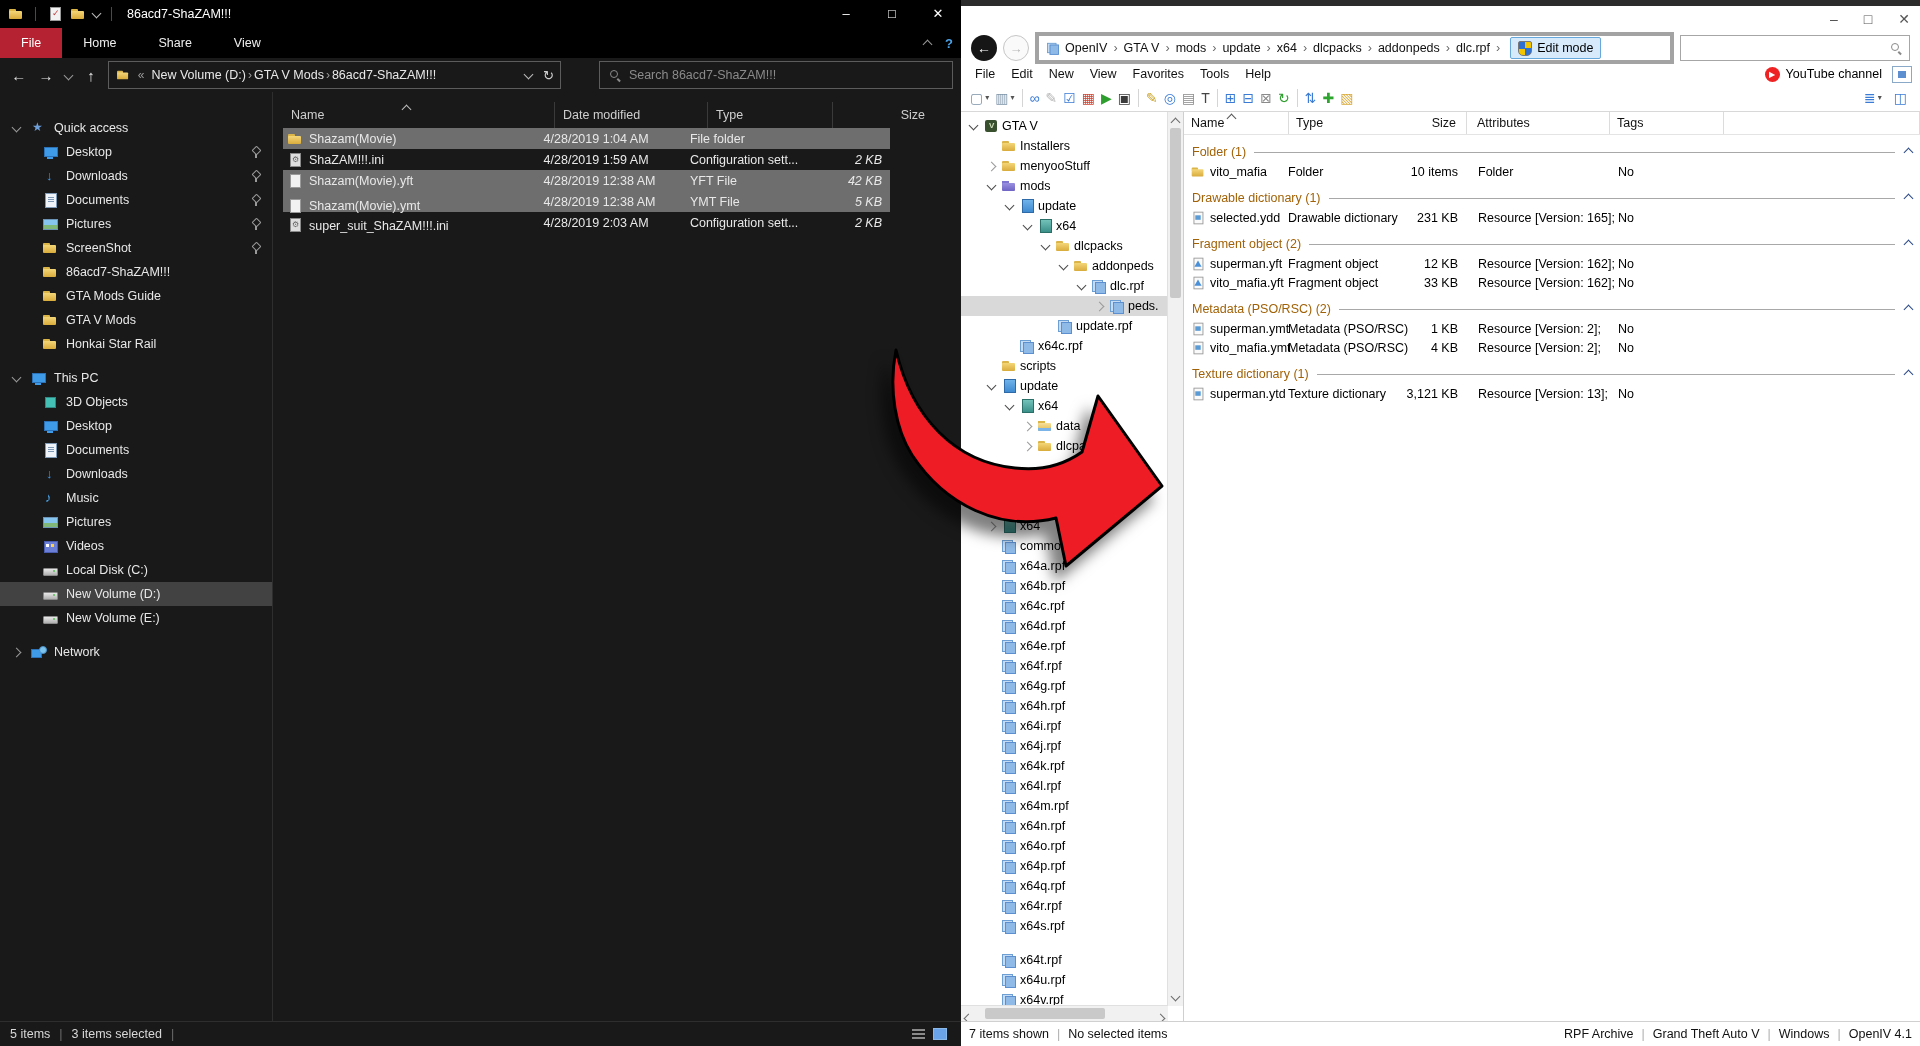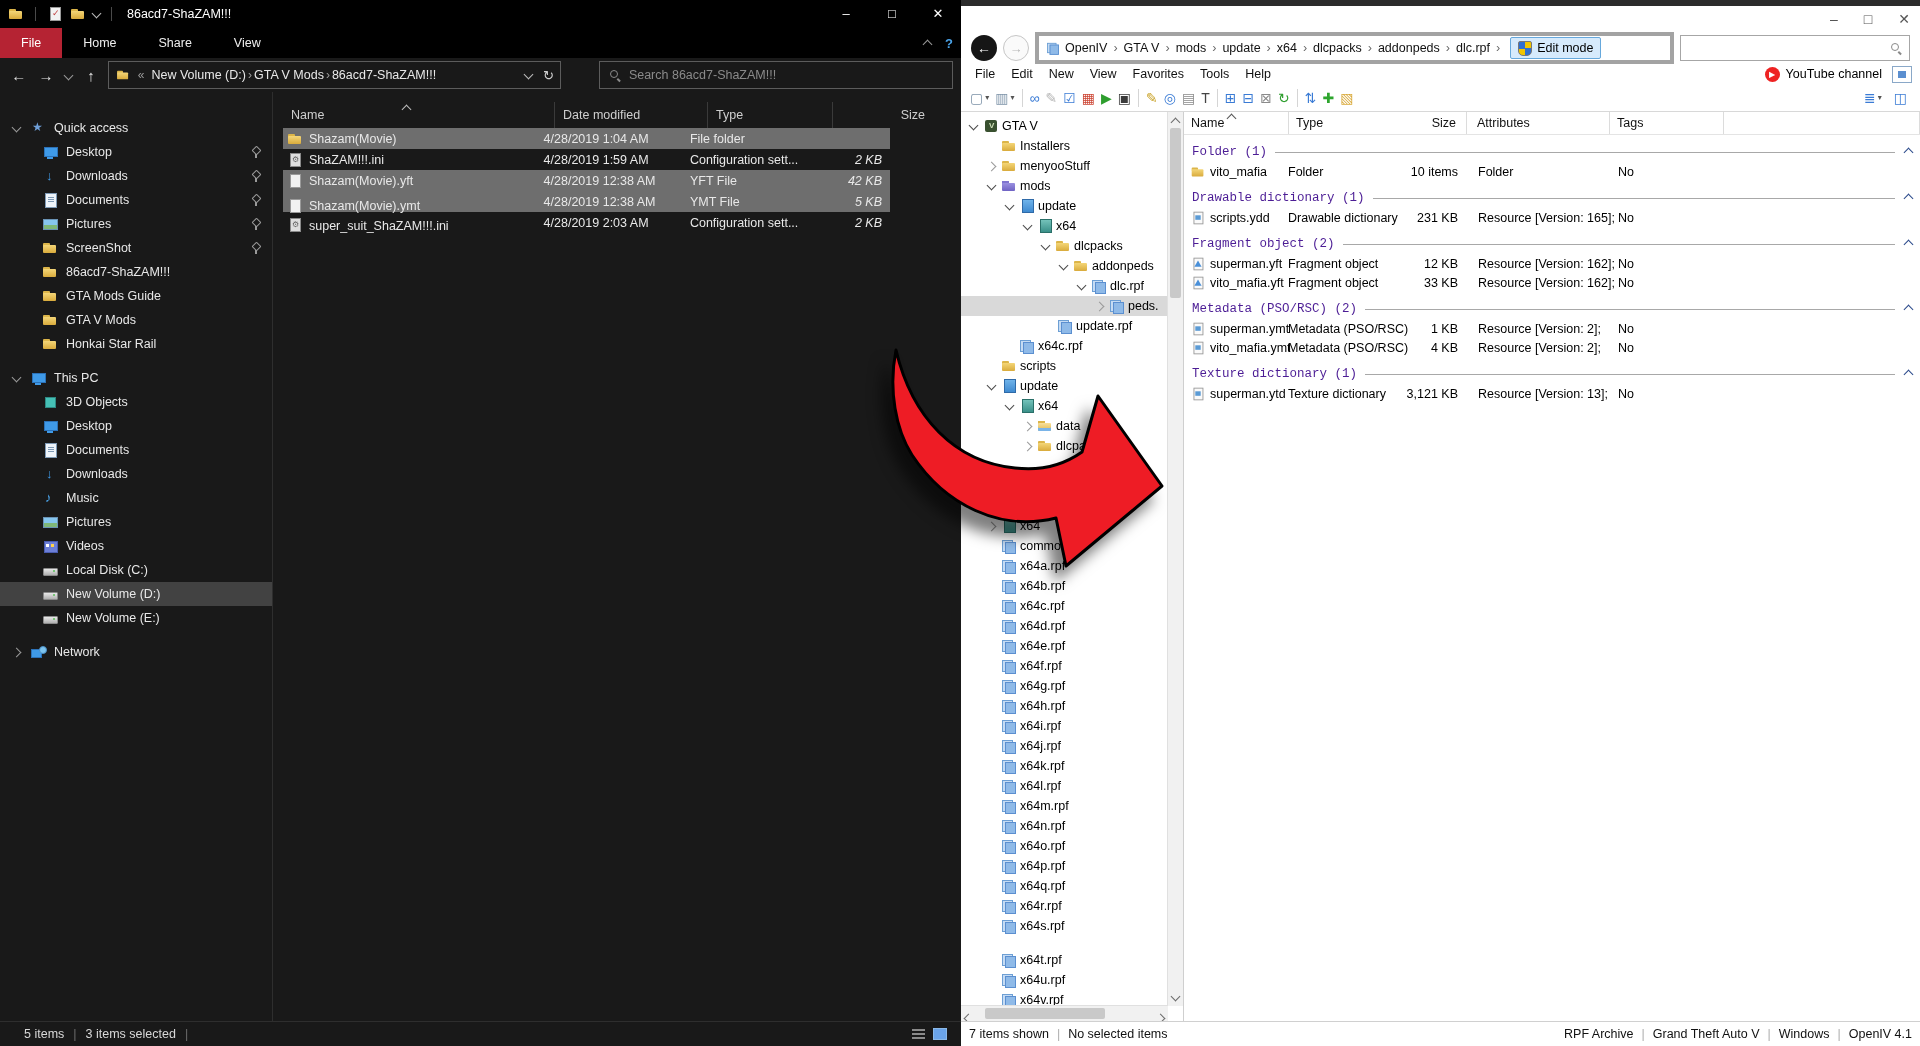--- a/index.html
+++ b/index.html
@@ -140,21 +140,21 @@
   .vscroll .thumb{position:absolute;left:2px;width:11px;background:#c9c9c9;border-radius:2px;}
   .hscroll{position:absolute;left:0;right:15px;bottom:0;height:16px;background:#f1f1f1;border-top:1px solid #e0e0e0;}
   .hscroll .arr{position:absolute;top:5px;color:#6a6a6a;}
   .hscroll .thumb{position:absolute;top:2px;height:11px;background:#c9c9c9;border-radius:2px;}
   .oi-list{flex:1;position:relative;background:#fff;overflow:hidden;}
   .oi-lhead{display:flex;height:22px;align-items:center;color:#111;position:relative;border-bottom:1px solid #e4e4e4;}
   .ohcell{height:100%;display:flex;align-items:center;padding-left:7px;border-right:1px solid #dcdcdc;position:relative;}
   .ohcell .sz{margin-left:auto;padding-right:10px;}
   .oi-sortmark{position:absolute;left:44px;top:-1px;color:#555;}
   .oi-group-header{display:flex;align-items:center;height:20px;margin-top:7px;padding-left:8px;}
-  .oi-group-title{color:#4c1d95;white-space:nowrap;font-family:Liberation Mono, monospace;}
+  .oi-group-title{color:#a16207;white-space:nowrap;}
   .oi-group-line{flex:1;height:1px;background:#a8a8a8;margin:0 10px 0 8px;}
   .oi-group-chev{color:#2b4a8b;margin-right:8px;}
   .orow{display:flex;height:19px;align-items:flex-start;}
   .ocell{display:flex;align-items:center;height:100%;white-space:nowrap;}
   .ocell .ic{margin:0 4px 0 6px;transform:scale(.9);}
   .ocell.right{justify-content:flex-end;padding-right:10px;}
   .oi-status{position:absolute;left:0;right:0;bottom:0;height:24px;background:#fff;border-top:1px solid #d0d0d0;display:flex;align-items:center;padding:0 8px;color:#111;}
   .oi-status .ssep{color:#b0b0b0;margin:0 8px;}
   .oi-status-right{margin-left:auto;display:flex;align-items:center;}
   
@@ -427,21 +427,21 @@
                 <span>Configuration sett...</span>
               </div>
               <div class="fcell right" style="width: 84px;">
                 <span>2 KB</span>
               </div>
             </div>
           </div>
       </div>
     </div>
     <div class="ex-status">
-      <span id="ex-status-left" style="display:flex;align-items:center;margin-left:14px;">
+      <span id="ex-status-left" style="display:flex;align-items:center;">
           <span>5 items</span>
           <span class="ssep">|</span>
           <span>3 items selected</span>
           <span class="ssep">|</span>
         </span>
       <div class="ex-status-icons">
         <span class="vi-lines"></span>
         <span class="vi-grid"></span>
       </div>
     </div>
@@ -893,21 +893,21 @@
             </div>
             <div class="oi-group">
               <div class="oi-group-header">
                 <span class="oi-group-title">Drawable dictionary (1)</span>
                 <span class="oi-group-line"></span>
                 <span class="oi-group-chev"><span class="cv cv-u"></span></span>
               </div>
               <div class="orow">
                 <div class="ocell" style="width: 97px;">
                   <span class="ic ic-res"></span>
-                  <span>scripts.ydd</span>
+                  <span>selected.ydd</span>
                 </div>
                 <div class="ocell" style="width: 93px; padding-left: 7px;">
                   <span>Drawable dictionary</span>
                 </div>
                 <div class="ocell right" style="width: 77px;">
                   <span>231 KB</span>
                 </div>
                 <div class="ocell" style="width: 132px; padding-left: 10px;">
                   <span>Resource [Version: 165];</span>
                 </div>

